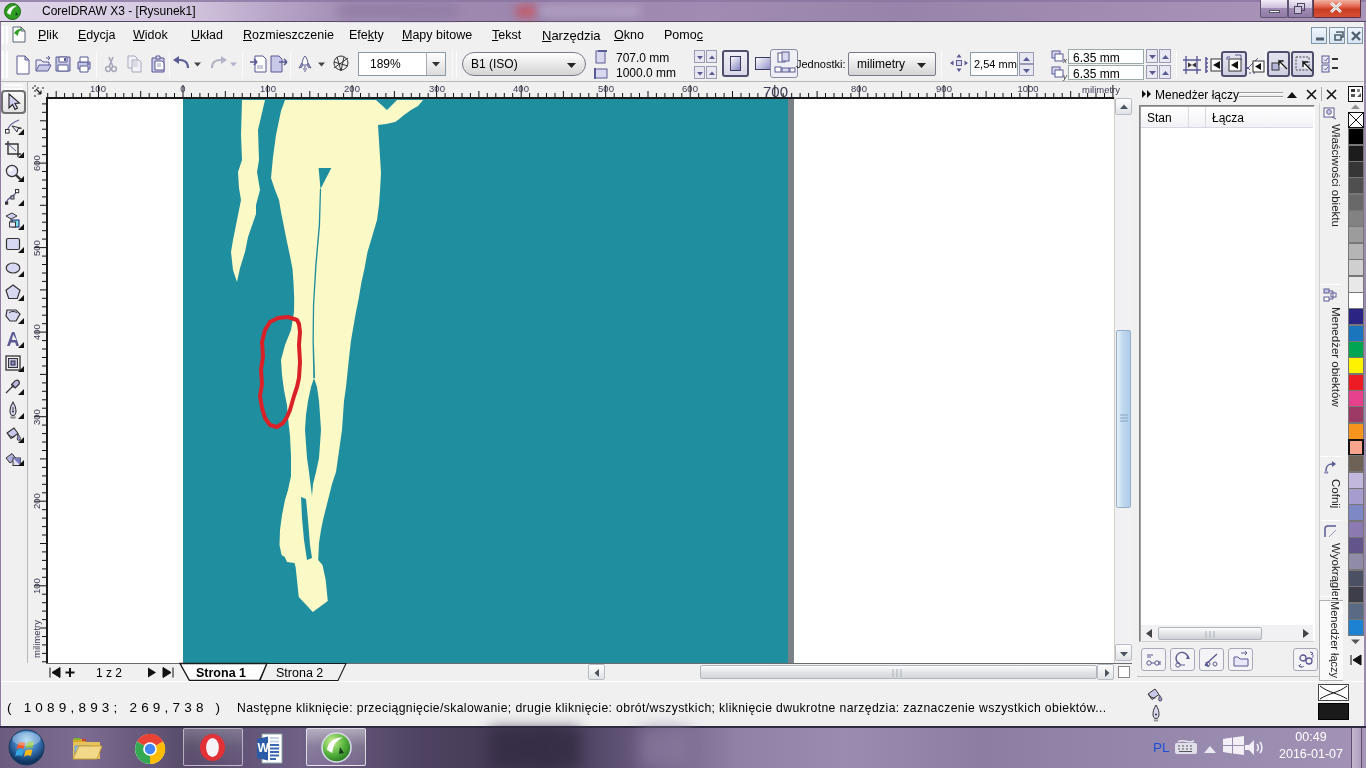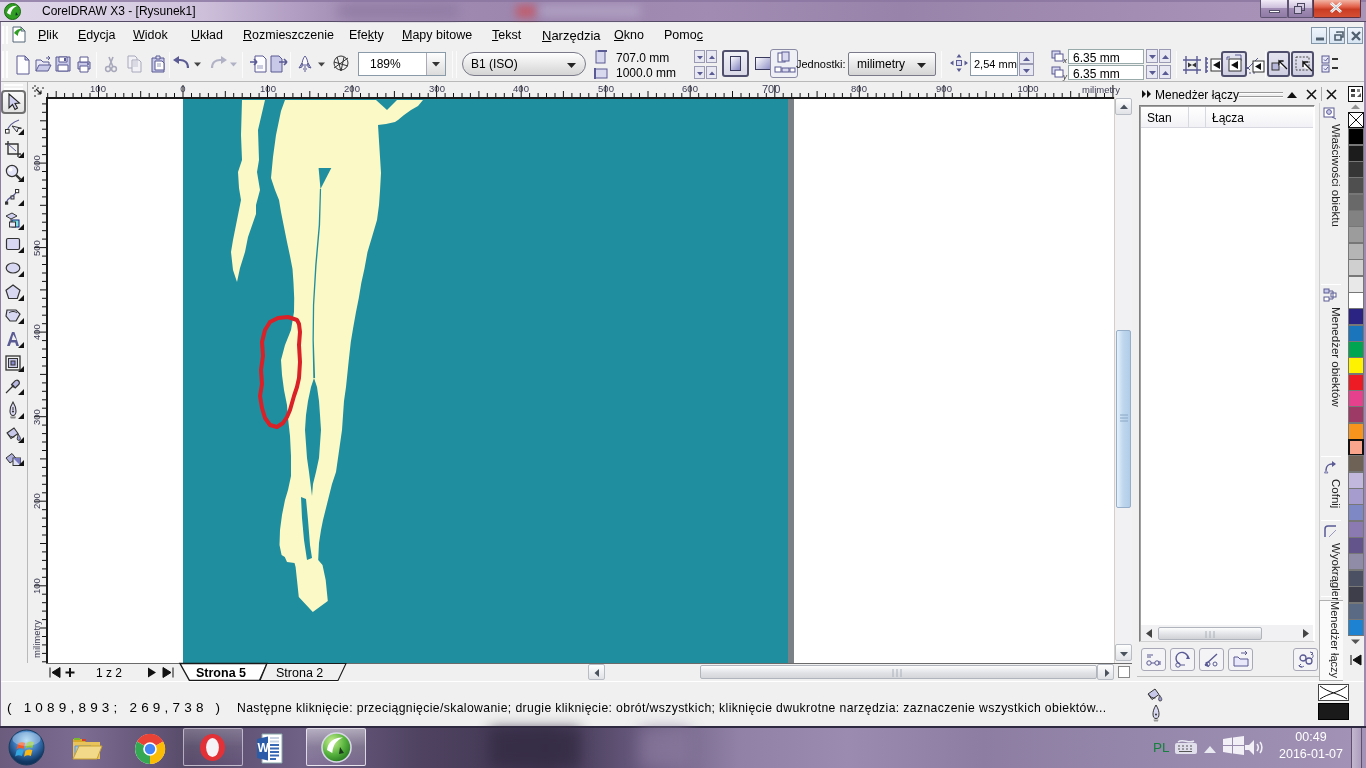--- a/index.html
+++ b/index.html
@@ -445,21 +445,21 @@
     <path d="M1112.9,85 v12" stroke="#111" stroke-width="1"></path>
   </svg>
 <div class="t" style="left:85px;top:83px;width:26px;text-align:center;font-size:9.5px;color:#3a3a52;">100</div>
 <div class="t" style="left:170px;top:83px;width:26px;text-align:center;font-size:9.5px;color:#3a3a52;">0</div>
 <div class="t" style="left:255px;top:83px;width:26px;text-align:center;font-size:9.5px;color:#3a3a52;">100</div>
 <div class="t" style="left:339px;top:83px;width:26px;text-align:center;font-size:9.5px;color:#3a3a52;">200</div>
 <div class="t" style="left:424px;top:83px;width:26px;text-align:center;font-size:9.5px;color:#3a3a52;">300</div>
 <div class="t" style="left:508px;top:83px;width:26px;text-align:center;font-size:9.5px;color:#3a3a52;">400</div>
 <div class="t" style="left:593px;top:83px;width:26px;text-align:center;font-size:9.5px;color:#3a3a52;">500</div>
 <div class="t" style="left:677px;top:83px;width:26px;text-align:center;font-size:9.5px;color:#3a3a52;">600</div>
-<div class="t" style="left:762px;top:83px;width:26px;text-align:left;font-size:11px;color:#3a3a52;">700</div>
+<div class="t" style="left:762px;top:83px;width:26px;text-align:right;font-size:15px;color:#3a3a52;">700</div>
 <div class="t" style="left:846px;top:83px;width:26px;text-align:center;font-size:9.5px;color:#3a3a52;">800</div>
 <div class="t" style="left:931px;top:83px;width:26px;text-align:center;font-size:9.5px;color:#3a3a52;">900</div>
 <div class="t" style="left:1015px;top:83px;width:26px;text-align:center;font-size:9.5px;color:#3a3a52;">1000</div>
 <div class="t" style="left:1082px;top:84px;font-size:9.5px;color:#3a3a52;">milimetry</div>
 <div style="left:29px;top:97px;width:17px;height:566px;background:#f0f0f0;"></div>
 <svg style="left:0;top:0" width="60" height="768">
     <path d="M42,661.8 h4" stroke="#111" stroke-width="1"></path>
     <path d="M42,653.4 h4" stroke="#111" stroke-width="1"></path>
     <path d="M42,644.9 h4" stroke="#111" stroke-width="1"></path>
     <path d="M42,636.5 h4" stroke="#111" stroke-width="1"></path>
@@ -689,21 +689,21 @@
     <path d="M2,1.5 v10 M12,1.5 l-8,5 8,5 z" fill="#111" stroke="#111" stroke-width="1"></path>
     <path d="M22,2 v9 M17.5,6.5 h9" stroke="#111" stroke-width="2"></path>
     <path d="M100,1.5 l8,5 -8,5 z" fill="#111"></path>
     <path d="M115,1.5 l8,5 -8,5 z M125,1.5 v10" fill="#111" stroke="#111" stroke-width="1"></path>
   </svg>
 <div class="t" style="left:96px;top:666px;">1 z 2</div>
 <svg style="left:170px;top:663px" width="200" height="19" viewBox="0 0 200 19">
     <path d="M10,0.5 L97,0.5 L89.5,17.5 L19.5,17.5 Z" fill="#fff" stroke="#1a1a1a" stroke-width="1.4"></path>
     <path d="M97,0.5 L176,0.5 L168,17.5 L90,17.5 Z" fill="#f0f0f0" stroke="#1a1a1a" stroke-width="1.1"></path>
   </svg>
-<div class="t" style="left:196px;top:666px;font-weight:bold;font-size:12.5px;">Strona 5</div>
+<div class="t" style="left:196px;top:666px;font-weight:bold;font-size:12.5px;">Strona 1</div>
 <div class="t" style="left:276px;top:666px;font-size:12.5px;">Strona 2</div>
 <div style="left:588px;top:664px;width:17px;height:16px;background:linear-gradient(#fefefe,#e0e2e6);border:1px solid #b8bcc4;border-radius:2px;">
     <svg style="left:5px;top:4px" width="6" height="9">
       <path d="M5,0 l-4.5,4 4.5,4 z" fill="#4a525e"></path>
     </svg>
   </div>
 <div style="left:1097px;top:664px;width:17px;height:16px;background:linear-gradient(#fefefe,#e0e2e6);border:1px solid #b8bcc4;border-radius:2px;">
     <svg style="left:6px;top:4px" width="6" height="9">
       <path d="M1,0 l4.5,4 -4.5,4 z" fill="#4a525e"></path>
     </svg>
@@ -948,21 +948,21 @@
       <radialGradient id="cg" cx="35%" cy="30%" r="80%">
         <stop offset="0%" stop-color="#c8ef8e"></stop>
         <stop offset="55%" stop-color="#57b33e"></stop>
         <stop offset="100%" stop-color="#1e6f1a"></stop>
       </radialGradient>
     </defs>
 <circle cx="16.5" cy="16.5" r="14.5" fill="url(#cg)" stroke="#d8d8e8" stroke-width="1.6"></circle>
 <path d="M7,19 C8,11 14,6 23,6.5 C17,9 13,13 12.3,22 Z" fill="#fff"></path>
 <path d="M20,16 l4,6 -5,1 z" fill="#1c3a1c"></path>
 </svg>
-<div class="t" style="left:1153px;top:740px;color:#15803d;font-size:13.5px;">PL</div>
+<div class="t" style="left:1153px;top:740px;color:#1d4ed8;font-size:13.5px;">PL</div>
 <svg style="left:1174px;top:739px" width="24" height="16" viewBox="0 0 24 16">
 <rect x="1" y="4" width="22" height="11" rx="2" fill="#e8e8f2" opacity=".9"></rect>
 <path d="M4,7 h2 m2,0 h2 m2,0 h2 m2,0 h2 M4,10 h2 m2,0 h2 m2,0 h2 m2,0 h2 M5,12.5 h13" stroke="#555" stroke-width="1.2"></path>
 <path d="M4,3 c5,-4 10,2 16,-1" stroke="#e8e8f2" fill="none" stroke-width="1.6"></path>
 </svg>
 <svg style="left:1203px;top:745px" width="14" height="9">
     <path d="M1,8 l6,-7 6,7 z" fill="#e8e8f0"></path>
   </svg>
 <svg style="left:1223px;top:736px" width="21" height="19" viewBox="0 0 21 19">
 <path d="M0,3 L9,1.6 V9 H0 Z M10,1.4 L21,0 V9 H10 Z M0,10 H9 V17.4 L0,16 Z M10,10 H21 V19 L10,17.6 Z" fill="#f2f0f6"></path>

